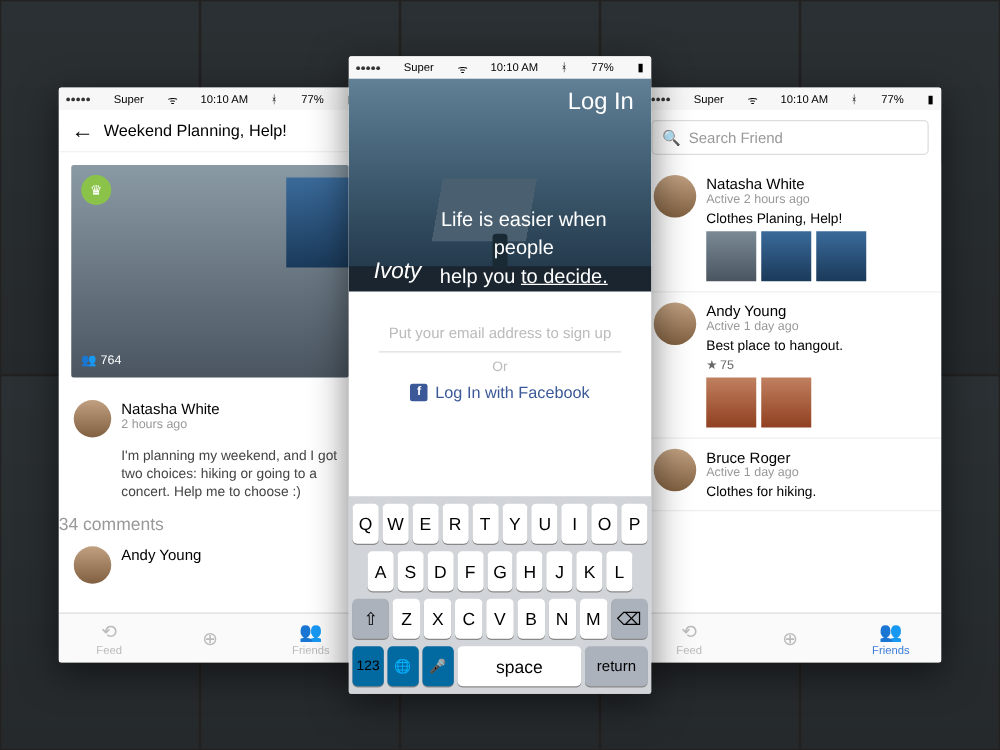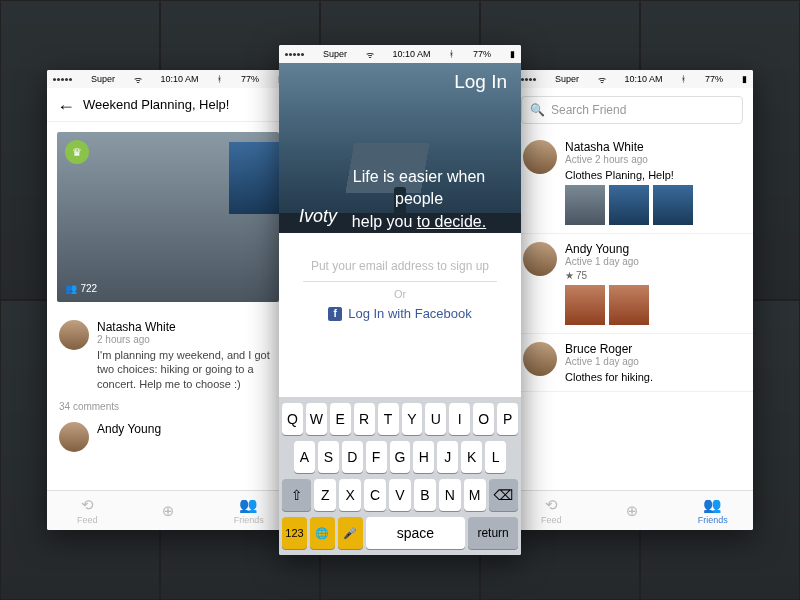--- a/index.html
+++ b/index.html
@@ -26,38 +26,38 @@
 .hero p{font-size:16px;line-height:1.4;z-index:2}
 .hero p u{}
 .signup{padding:18px 24px;text-align:center}
 .email-ph{color:#bbb;font-size:12px;padding:8px 0;border-bottom:1px solid #ddd}
 .or{color:#bbb;font-size:11px;margin:6px 0}
 .fb{color:#3b5998;font-size:13px;display:flex;align-items:center;justify-content:center;gap:6px}
 .fb .ficon{width:14px;height:14px;background:#3b5998;color:#fff;font-size:10px;font-weight:bold;display:flex;align-items:center;justify-content:center;border-radius:2px}
 .kbd{margin-top:auto;background:#d1d4d9;padding:6px 3px;display:flex;flex-direction:column;gap:6px}
 .krow{display:flex;gap:3px;justify-content:center}
 .key{background:#fff;border-radius:4px;box-shadow:0 1px 0 #888;height:32px;flex:1;display:flex;align-items:center;justify-content:center;font-size:14px;min-width:0}
-.key.fn{background:#eab308;font-size:11px}
+.key.fn{background:#0369a1;font-size:11px}
 .key.space{flex:4}
 .key.ret{flex:2;background:#acb2bc;font-size:12px}
 .key.del{flex:1.2;background:#acb2bc}
 .key.shift{flex:1.2;background:#acb2bc}
 .content{flex:1;overflow:hidden;background:#fff}
 .bigimg{margin:10px;height:170px;background:linear-gradient(#8a9aa5,#4a5560);border-radius:2px;position:relative}
 .crown{position:absolute;top:8px;left:8px;width:24px;height:24px;background:#8bc34a;border-radius:50%;display:flex;align-items:center;justify-content:center;color:#fff;font-size:11px}
 .votes{position:absolute;bottom:8px;left:8px;color:#fff;font-size:10px;display:flex;align-items:center;gap:3px}
 .check{position:absolute;bottom:8px;right:-24px;width:22px;height:22px;background:#8bc34a;border:2px solid #fff;border-radius:50%;color:#fff;display:flex;align-items:center;justify-content:center;font-size:11px}
 .sideimg{position:absolute;top:10px;left:182px;width:50px;height:72px;background:linear-gradient(#3a6a9a,#1a3a5a)}
 .post{padding:8px 12px;display:flex;gap:8px}
 .av{width:30px;height:30px;border-radius:50%;background:linear-gradient(#c0a080,#806040);flex-shrink:0}
 .pbody{flex:1}
 .pname{font-size:12px;font-weight:500}
 .ptime{font-size:10px;color:#999}
-.ptext{font-size:11px;color:#444;margin-top:3px;line-height:1.3}
-.comments{font-size:10px;color:#999;padding:2px 12px}
+.ptext{font-size:11px;color:#444;margin-top:13px;line-height:1.3}
+.comments{font-size:14px;color:#999;padding:2px 0}
 .tabbar{height:40px;border-top:1px solid #ddd;display:flex;background:#fafafa}
 .tab{flex:1;display:flex;flex-direction:column;align-items:center;justify-content:center;font-size:9px;color:#bbb;gap:1px}
 .tab.active{color:#3b7dd8}
 .tab .ticon{font-size:15px}
 .search{margin:8px 10px;height:28px;border:1px solid #ddd;border-radius:4px;display:flex;align-items:center;padding:0 8px;gap:6px;color:#999;font-size:12px}
 .friend{padding:8px 12px;display:flex;gap:8px;border-bottom:1px solid #f0f0f0}
 .friend .av{width:34px;height:34px}
 .fbody{flex:1}
 .fname{font-size:12px;font-weight:500}
 .factive{font-size:10px;color:#999}
@@ -109,21 +109,21 @@
   <div class="header">
     <span class="back">←</span>
     <span class="title">Weekend Planning, Help!</span>
   </div>
   <div class="content">
     <div style="position:relative">
       <div class="bigimg">
         <div class="crown">♛</div>
         <div class="votes">
               <span>👥</span>
-              <span>722</span>
+              <span>764</span>
             </div>
         <div class="check">✓</div>
       </div>
       <div class="sideimg"></div>
     </div>
     <div class="post">
       <div class="av"></div>
       <div class="pbody">
         <div class="pname">Natasha White</div>
         <div class="ptime">2 hours ago</div>
@@ -272,20 +272,21 @@
               <div class="thumb b"></div>
               <div class="thumb b"></div>
             </div>
       </div>
     </div>
     <div class="friend">
       <div class="av"></div>
       <div class="fbody">
         <div class="fname">Andy Young</div>
         <div class="factive">Active 1 day ago</div>
+        <div class="ftitle">Best place to hangout.</div>
         <div class="star">
               <span>★</span>
               <span>75</span>
             </div>
         <div class="thumbs">
               <div class="thumb c"></div>
               <div class="thumb c"></div>
             </div>
       </div>
     </div>

